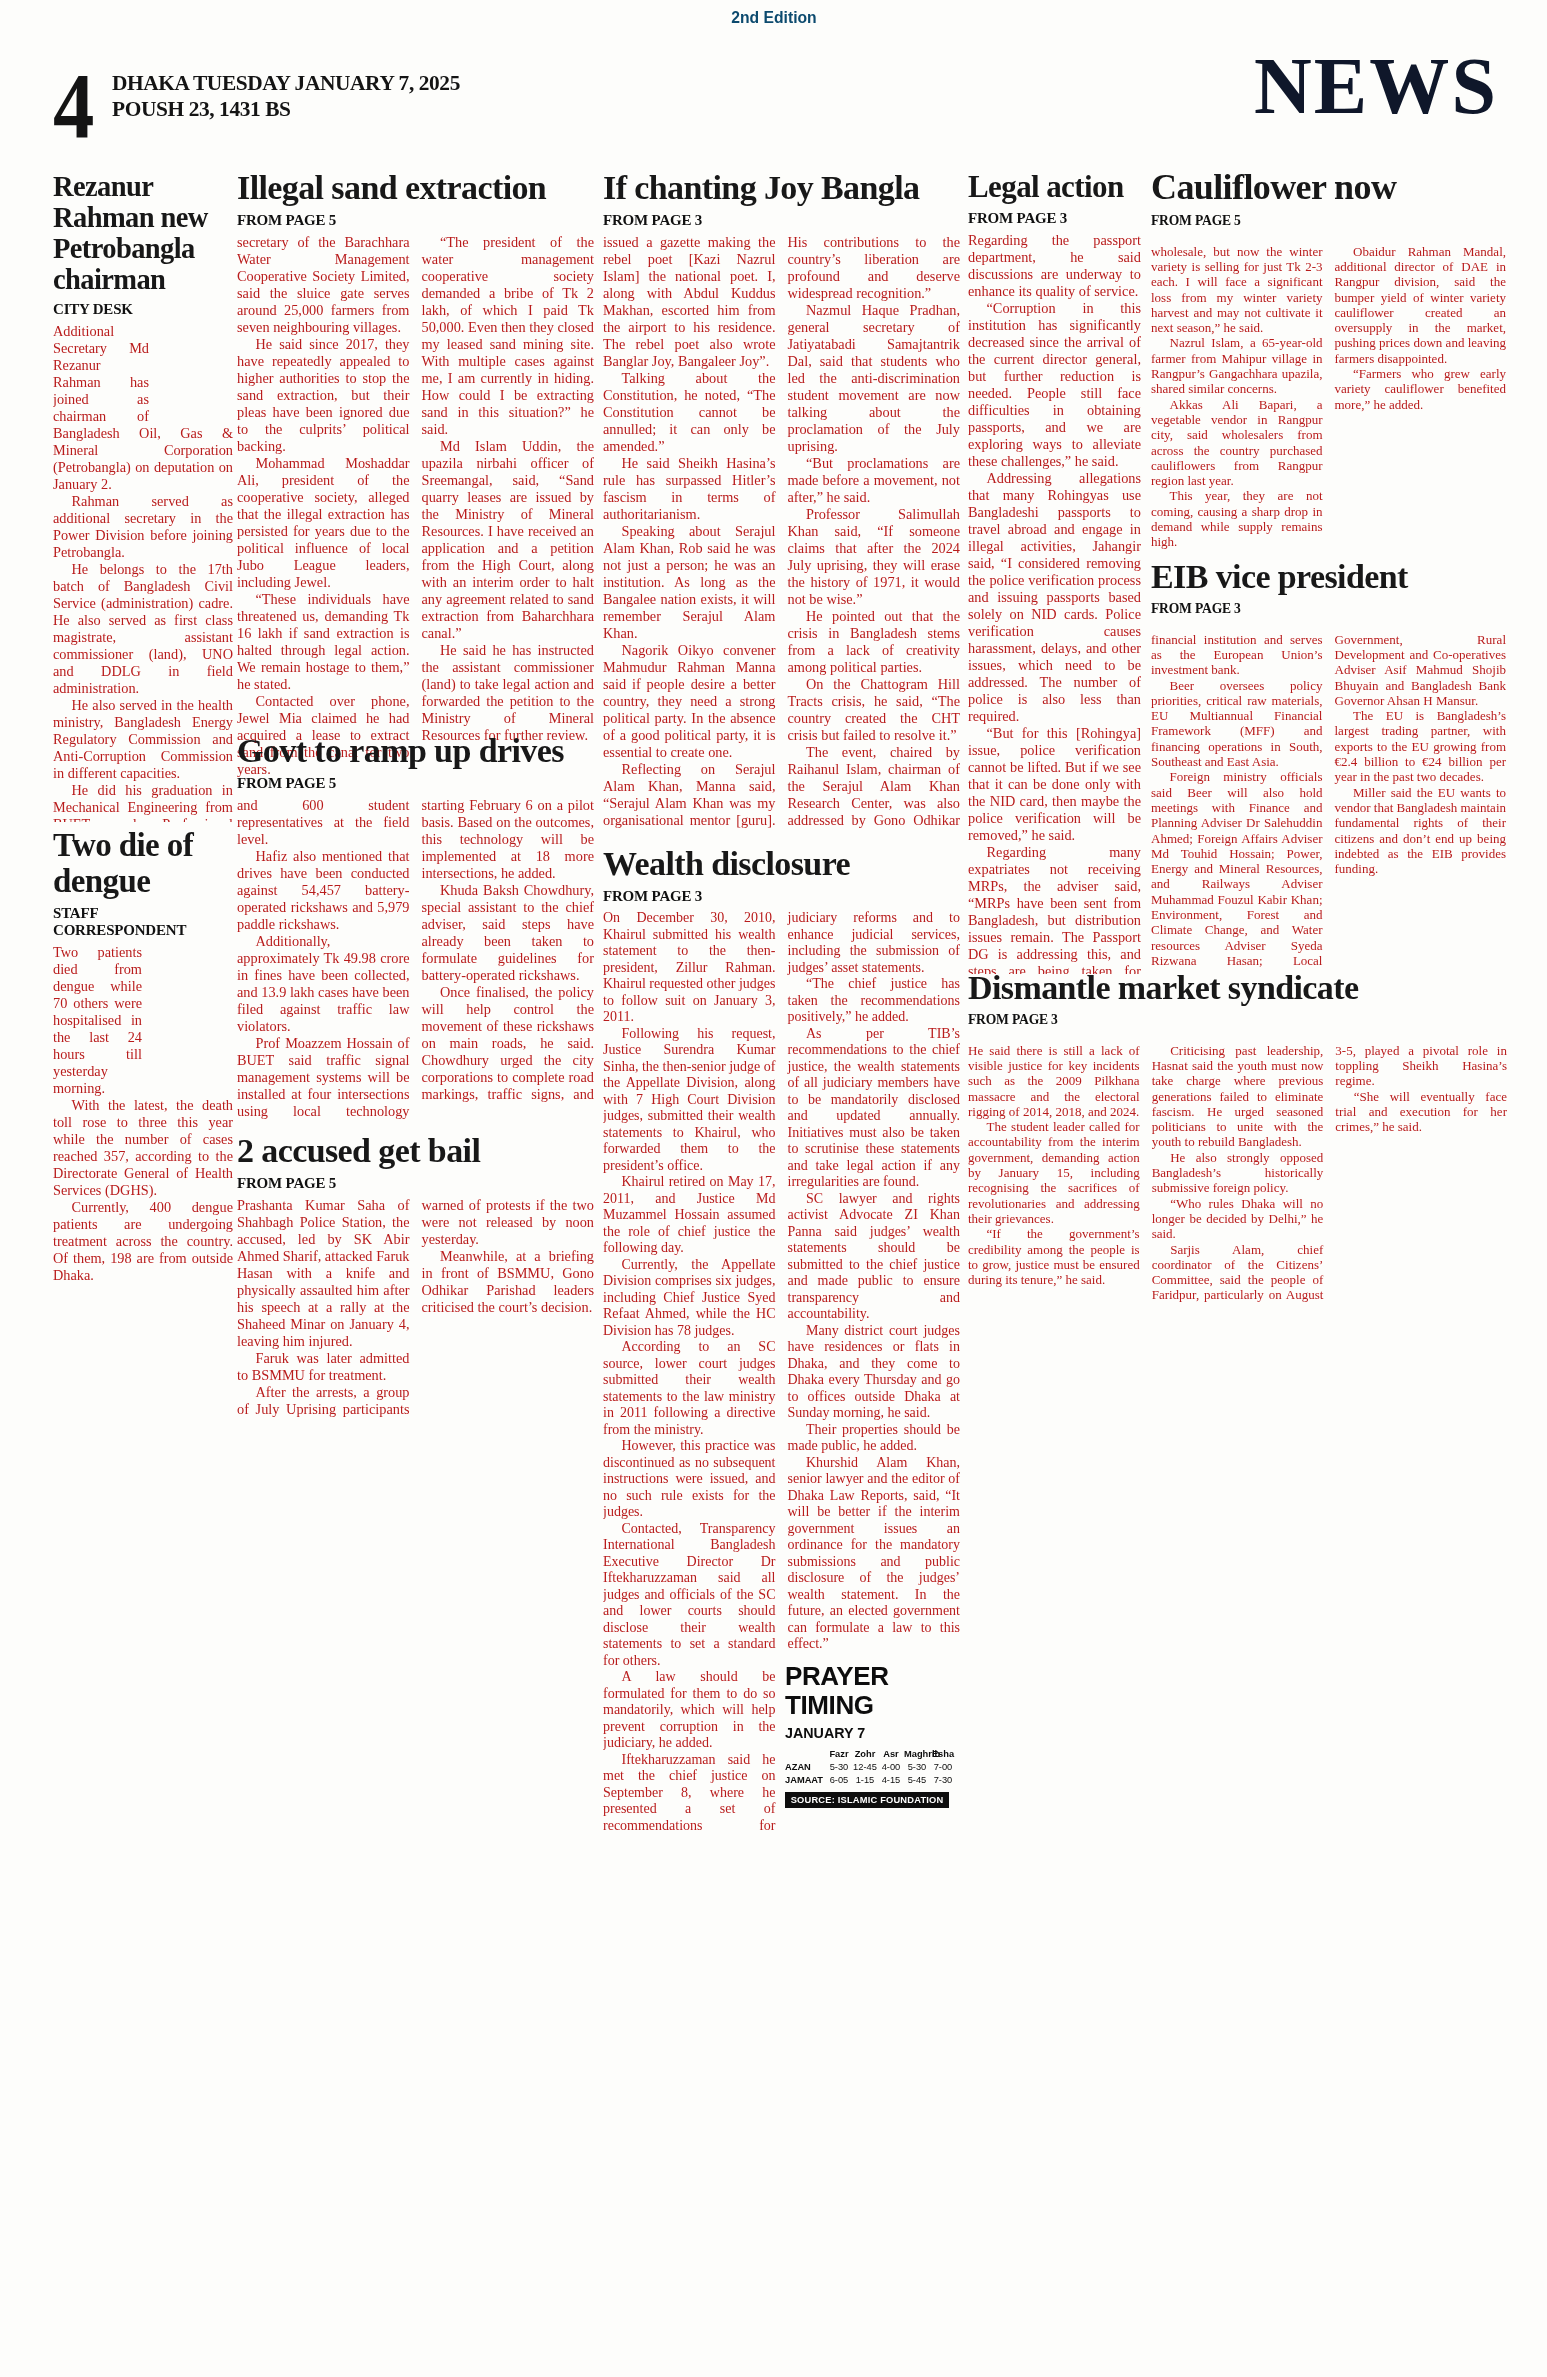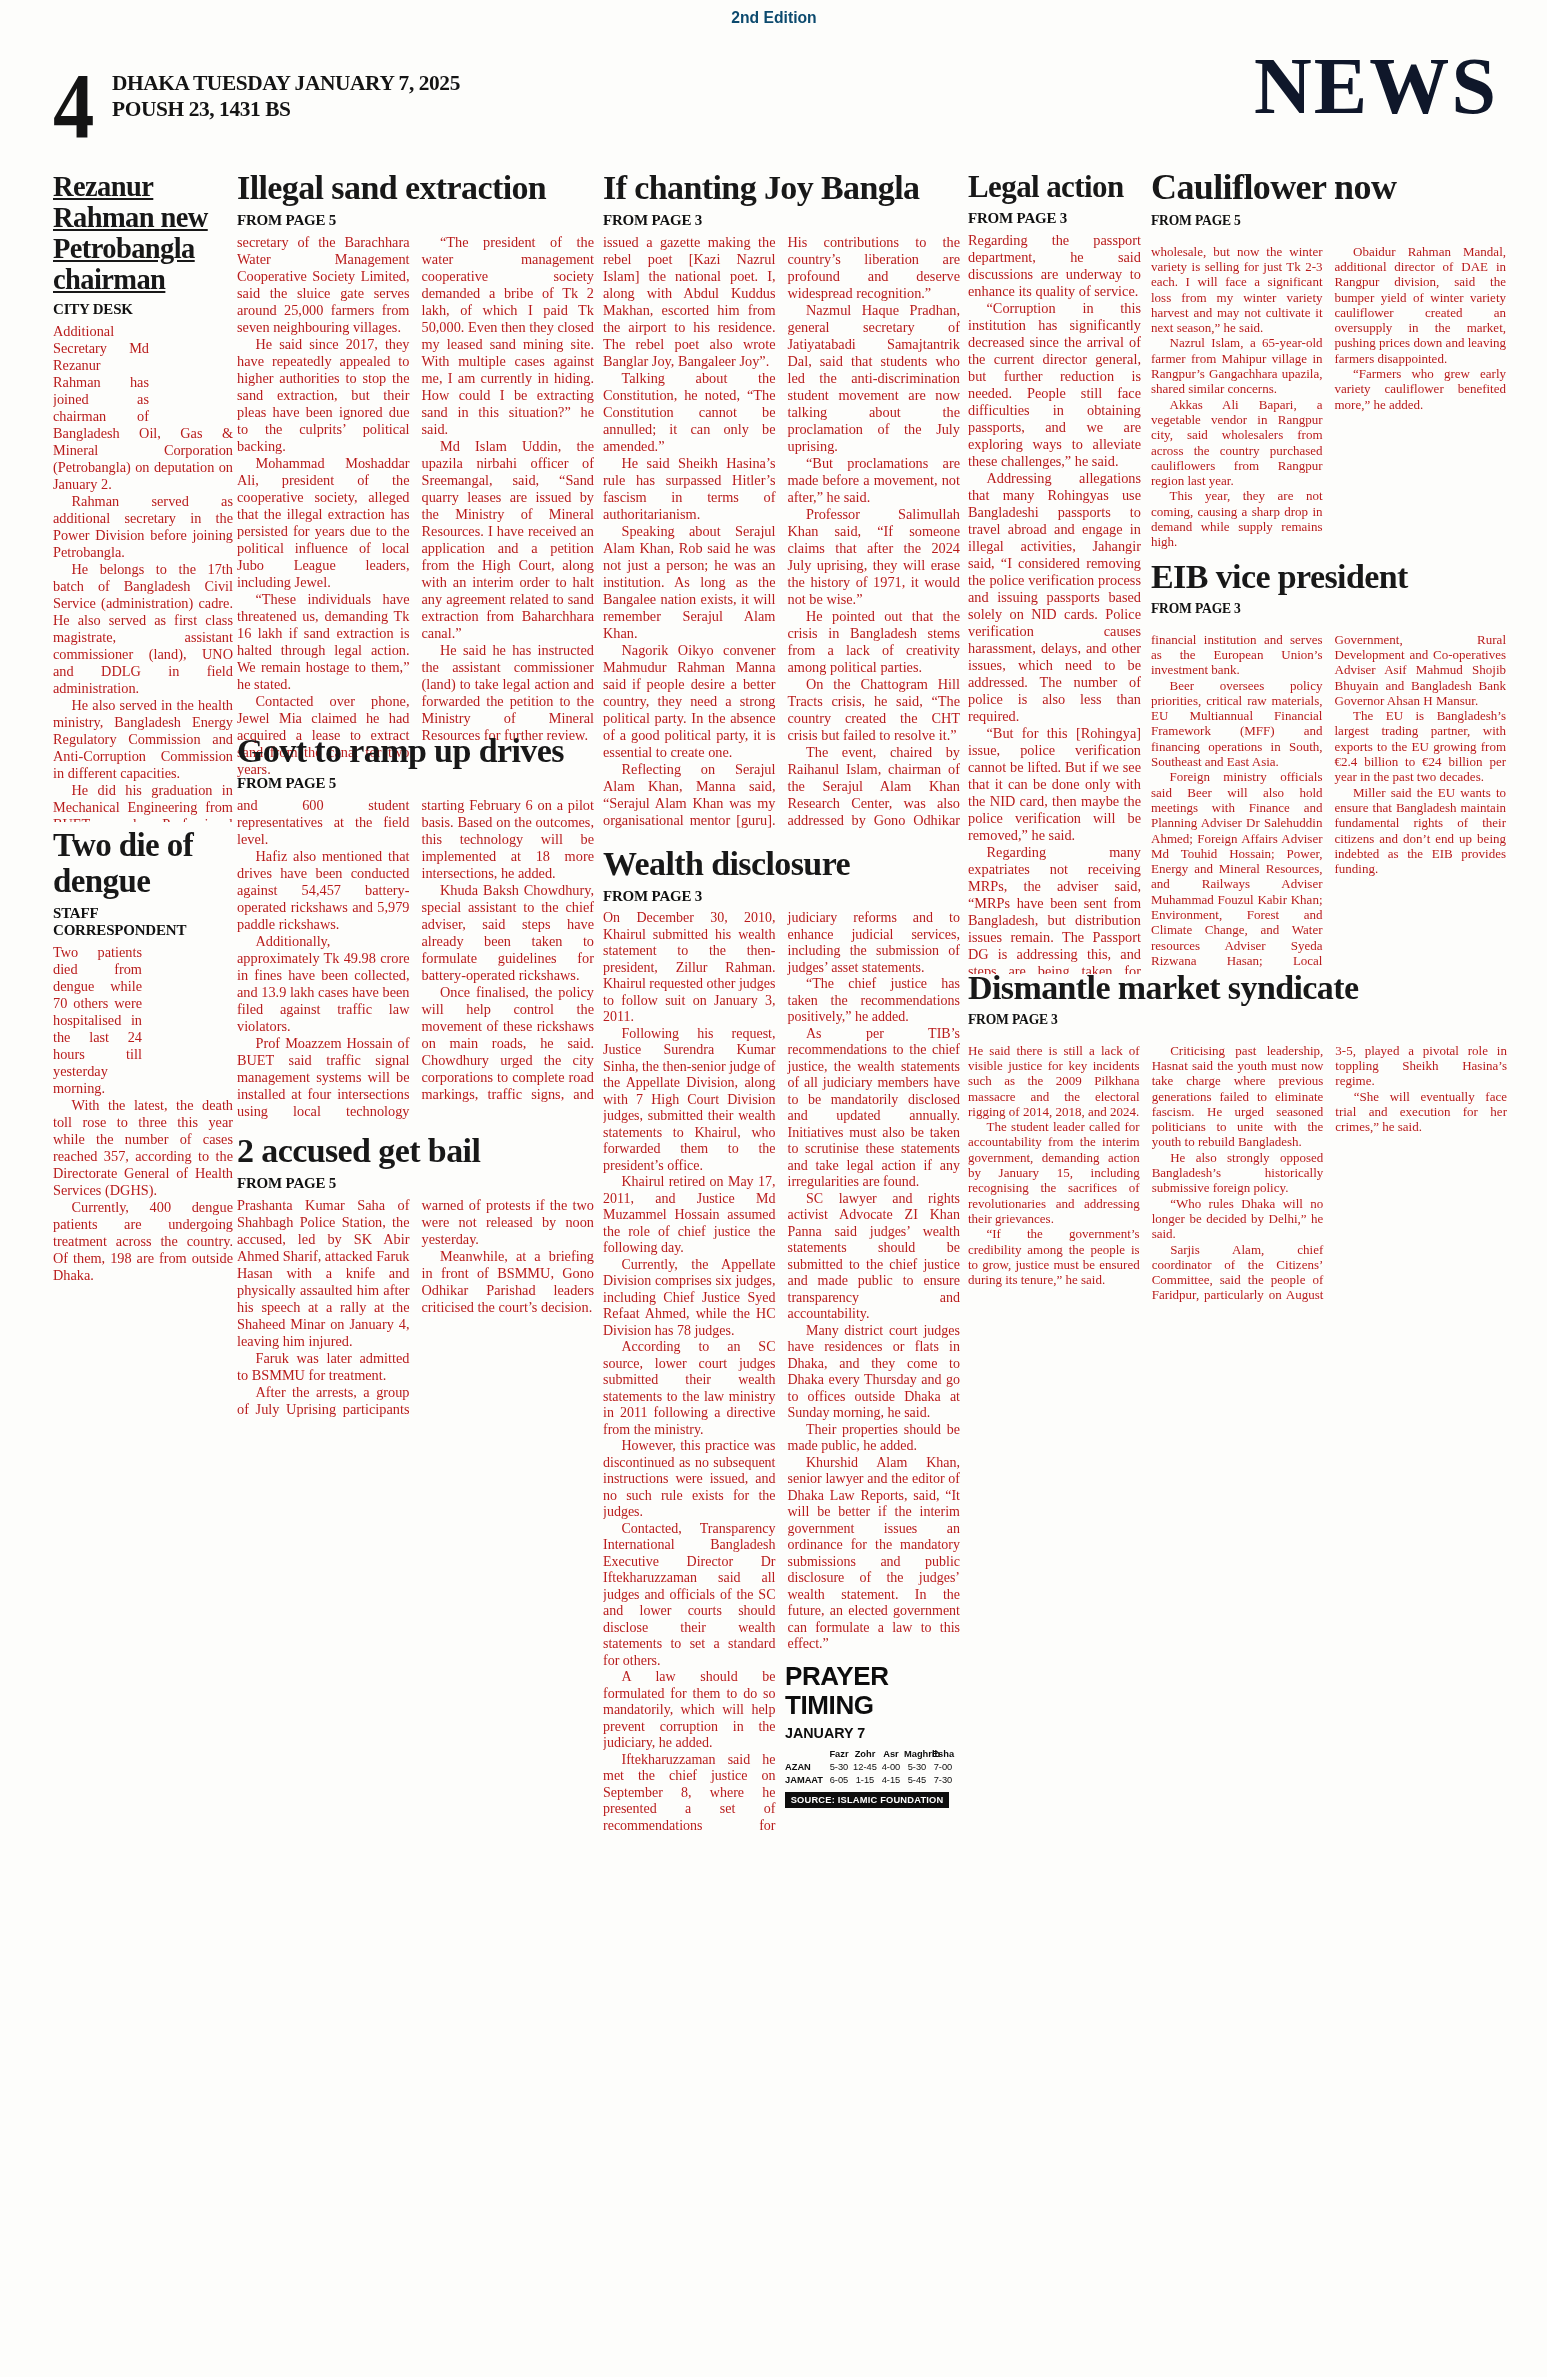--- a/index.html
+++ b/index.html
@@ -26,21 +26,21 @@
   }
   .headline { font-weight:bold; color:#181818; letter-spacing:-0.6px; margin:0; }
   .kicker { font-weight:bold; font-size:15px; color:#111; margin:5.7px 0 0 0; letter-spacing:-0.2px; }
   .body { font-size:14.3px; line-height:17px; text-align:justify; color:#b91c1c; margin-top:5.7px; }
   .body p { margin:0; }
   .body p + p { text-indent:18.5px; }
   .cols-2 { column-count:2; column-gap:12px; column-fill:auto; overflow:hidden; }
   .cols-3 { column-count:3; column-gap:12px; column-fill:auto; overflow:hidden; }
   .single { overflow:hidden; }
 
-  .art-rezanur .headline { font-size:28.5px; line-height:31px;text-decoration:underline; }
+  .art-rezanur .headline { font-size:28.5px; line-height:31px; }
   .art-rezanur .body::before { content:""; float:right; width:84px; height:91px; }
   .art-dengue .headline { font-size:33px; line-height:36px; }
   .art-dengue .body::before { content:""; float:right; width:91px; height:121px; }
   .art-illegal .headline, .art-govt .headline, .art-accused .headline, .art-joy .headline { font-size:34px; line-height:36px; }
   .art-legal .headline { font-size:31px; line-height:34px; }
   .art-wealth .headline { font-size:34px; line-height:37px; }
   .art-wealth .body { font-size:14px; line-height:16.5px; }
   .art-cauli .headline { font-size:36px; line-height:39px; }
   .art-eib .headline { font-size:34px; line-height:37px; }
   .art-dismantle .headline { font-size:34px; line-height:37px; }
@@ -204,21 +204,21 @@
   </div>
 
   <div class="abs art-eib dense" style="left:1151px; top:558px; width:355px;">
     <h1 class="headline">EIB vice president</h1>
     <div class="kicker">FROM PAGE 3</div>
     <div class="body cols-2" style="height:350px;">
         <p>financial institution and serves as the European Union’s investment bank.</p>
         <p>Beer oversees policy priorities, critical raw materials, EU Multiannual Financial Framework (MFF) and financing operations in South, Southeast and East Asia.</p>
         <p>Foreign ministry officials said Beer will also hold meetings with Finance and Planning Adviser Dr Salehuddin Ahmed; Foreign Affairs Adviser Md Touhid Hossain; Power, Energy and Mineral Resources, and Railways Adviser Muhammad Fouzul Kabir Khan; Environment, Forest and Climate Change, and Water resources Adviser Syeda Rizwana Hasan; Local Government, Rural Development and Co-operatives Adviser Asif Mahmud Shojib Bhuyain and Bangladesh Bank Governor Ahsan H Mansur.</p>
         <p>The EU is Bangladesh’s largest trading partner, with exports to the EU growing from €2.4 billion to €24 billion per year in the past two decades.</p>
-        <p>Miller said the EU wants to ensure that Bangladesh maintain fundamental rights of their citizens and don’t end up being indebted as the EIB provides funding.</p>
+        <p>Miller said the EU wants to vendor that Bangladesh maintain fundamental rights of their citizens and don’t end up being indebted as the EIB provides funding.</p>
       </div>
   </div>
 
   <div class="abs art-dismantle dense" style="left:968px; top:969px; width:539px;">
     <h1 class="headline">Dismantle market syndicate</h1>
     <div class="kicker">FROM PAGE 3</div>
     <div class="body cols-3" style="height:264px;">
         <p>He said there is still a lack of visible justice for key incidents such as the 2009 Pilkhana massacre and the electoral rigging of 2014, 2018, and 2024.</p>
         <p>The student leader called for accountability from the interim government, demanding action by January 15, including recognising the sacrifices of revolutionaries and addressing their grievances.</p>
         <p>“If the government’s credibility among the people is to grow, justice must be ensured during its tenure,” he said.</p>

